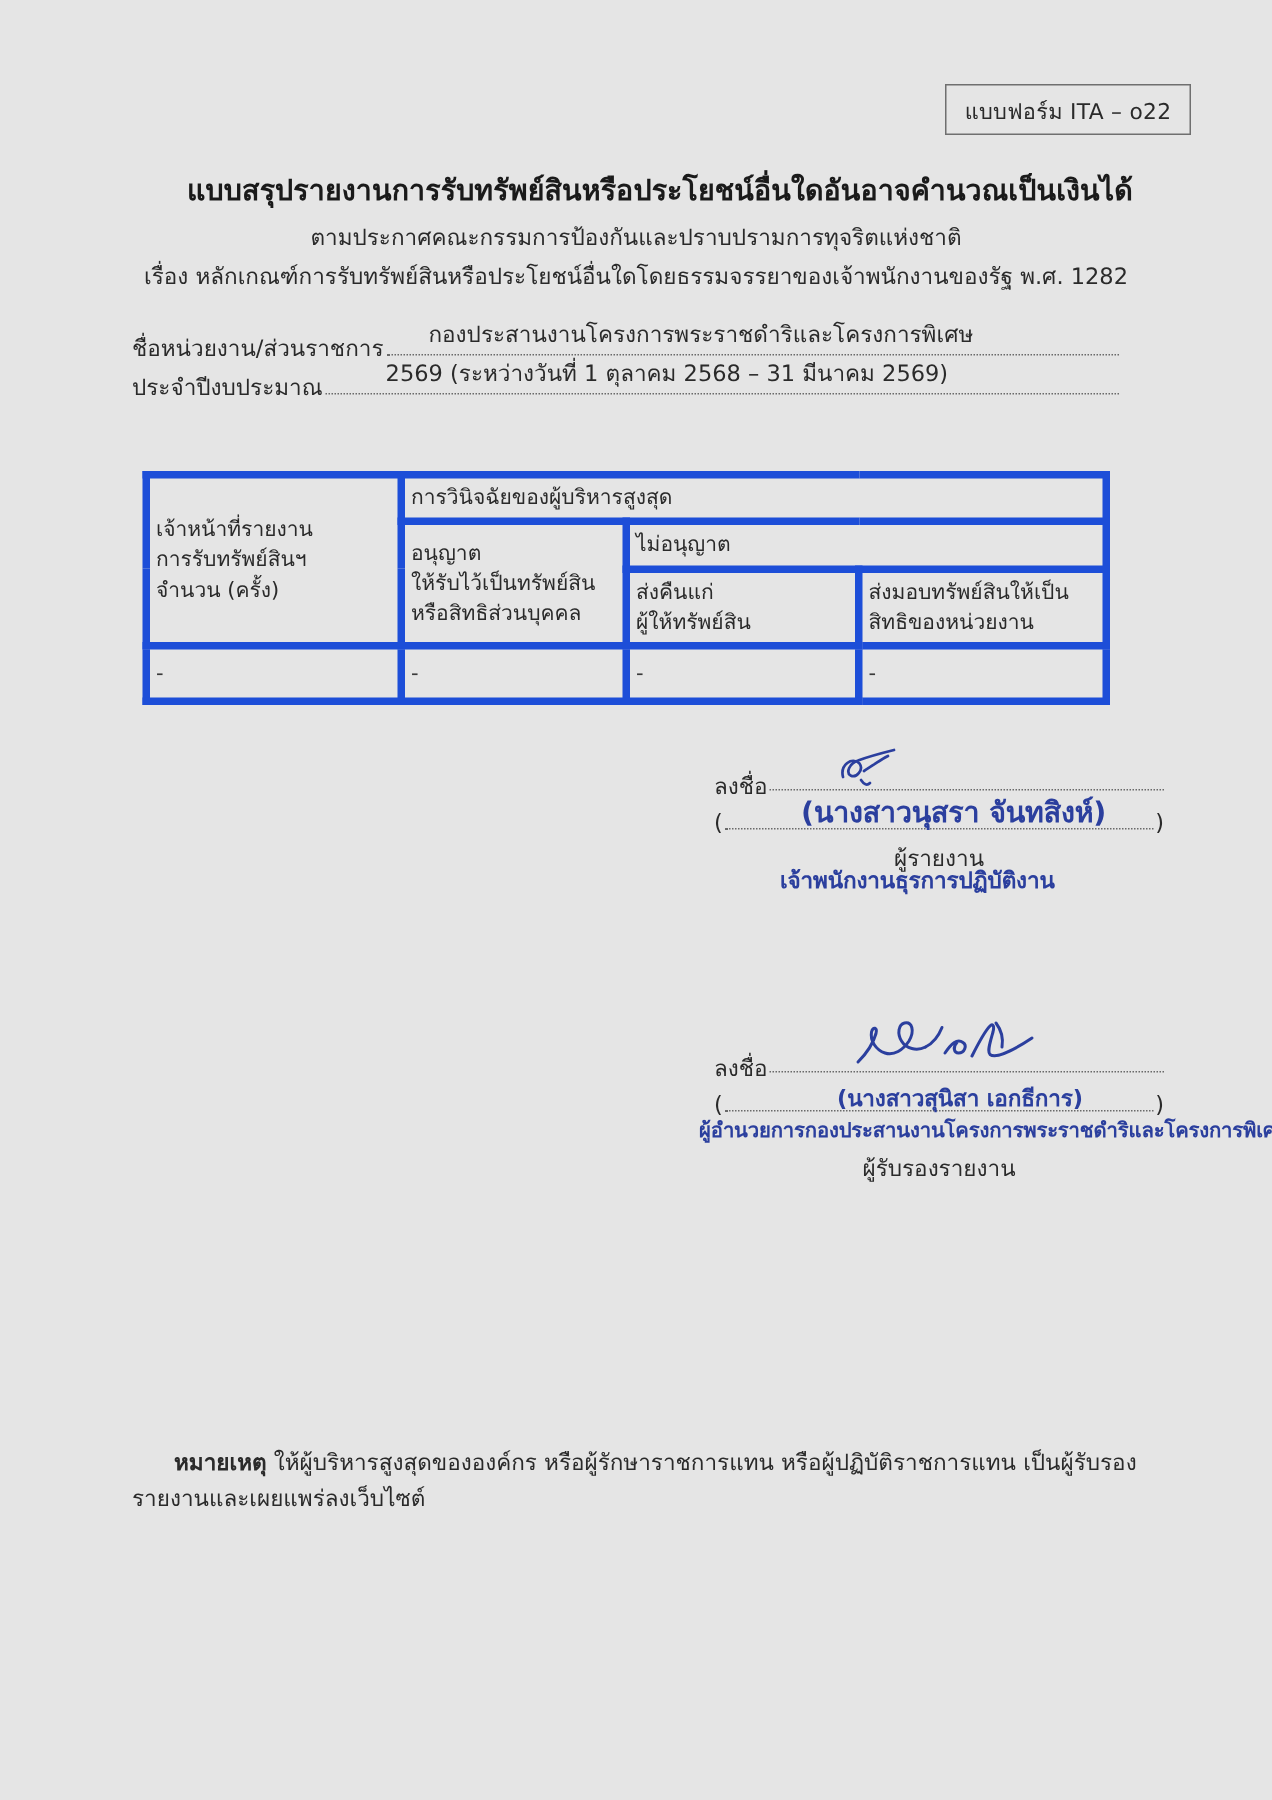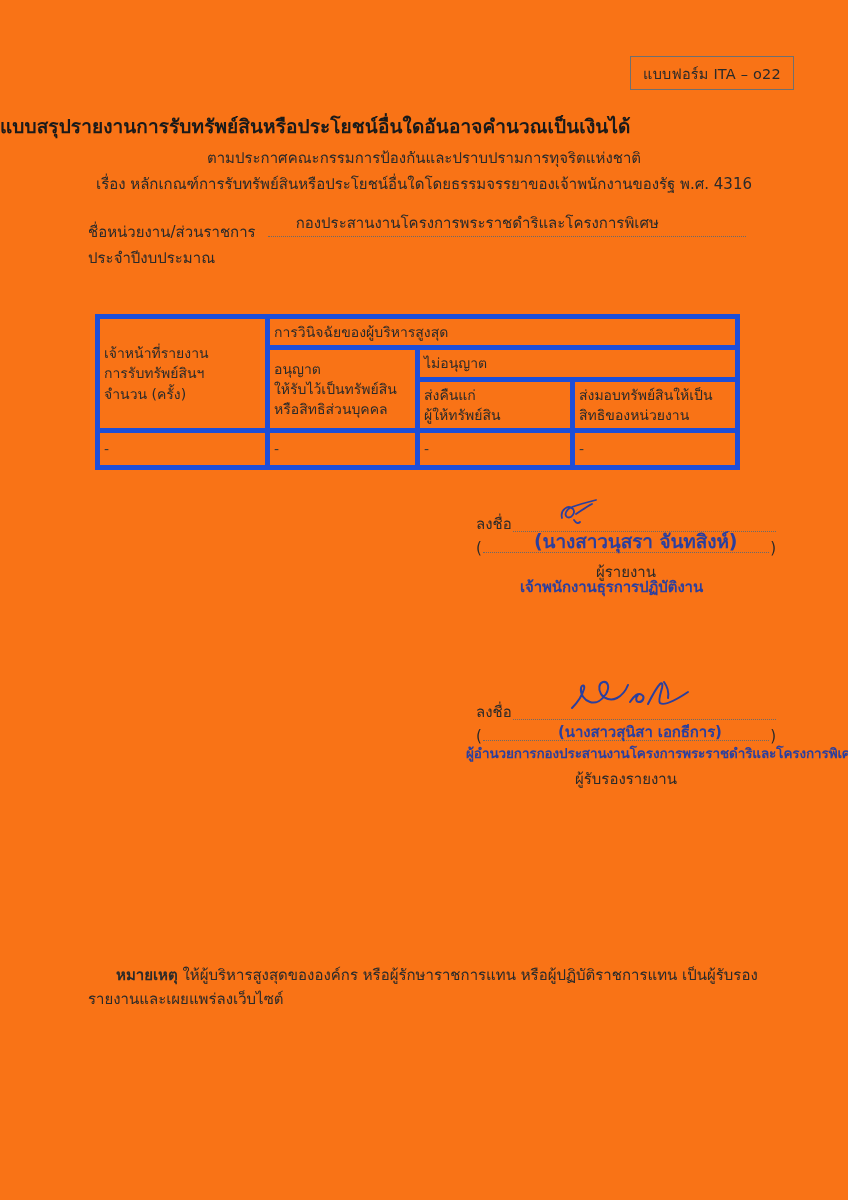--- a/index.html
+++ b/index.html
@@ -12,21 +12,21 @@
     height: 1200px;
     position: relative;
     font-family: "DejaVu Sans", "Liberation Sans", sans-serif;
     color: #231f20;
     overflow: hidden;
   }
 
   .page {
     position: absolute;
     inset: 0;
-    background: #f97316;
+    background: #e5e5e5;
     text-decoration: underline;
   }
 
   
   .form-code-box {
     position: absolute;
     left: 630px;
     top: 56px;
     width: 162px;
     height: 32px;
@@ -37,25 +37,26 @@
     font-size: 14.5px;
     letter-spacing: 0.2px;
     color: #2a2a2a;
   }
 
   
   .title-main {
     position: absolute;
     left: 0; right: 0;
     top: 111px;
-    text-align: left;
+    text-align: center;
     font-size: 19px;
     font-weight: bold;
     color: #1a1a1a;
     letter-spacing: 0.1px;
+    padding-left: 32px;
   }
   .title-sub1 {
     position: absolute;
     left: 0; right: 0;
     top: 146px;
     text-align: center;
     font-size: 15px;
     color: #2a2a2a;
   }
   .title-sub2 {
@@ -86,21 +87,21 @@
   }
   .dotted-run .inline-val {
     position: absolute;
     left: 0;
     bottom: 1px;
     white-space: nowrap;
     color: #2a2a2a;
     background: transparent;
   }
 
-  #org-line { left: 88px; top: 220px; width: 660px; gap: 10px; }
+  #org-line { left: 88px; top: 220px; width: 660px; }
   #fy-line  { left: 88px; top: 246px; width: 660px; }
 
   
   .form-table {
     position: absolute;
     left: 95px;
     top: 314px;
     width: 640px;
     border-collapse: collapse;
     table-layout: fixed;
@@ -117,21 +118,21 @@
   .cell-stack span { display: block; }
   .data-row td { height: 26px; font-size: 14px; color: #3a3a3a; }
 
   
   .sig-block { position: absolute; }
   #sig-block-1 { left: 476px; top: 512px; width: 300px; }
   #sig-block-2 { left: 476px; top: 700px; width: 300px; }
 
   .sig-row {
     display: flex;
-    align-items: center;
+    align-items: flex-start;
     font-size: 15px;
     color: #2a2a2a;
     position: relative;
     white-space: nowrap;
   }
   .sig-row .sig-label { flex: 0 0 auto; }
   .sig-row .sig-dots {
     flex: 1 1 auto;
     border-bottom: 1.5px dotted #6a6a6a;
     height: 14px;
@@ -193,31 +194,34 @@
 <body>
 
 <div class="page">
 
   <div class="form-code-box">
     <span>แบบฟอร์ม ITA – o22</span>
   </div>
 
   <div class="title-main">แบบสรุปรายงานการรับทรัพย์สินหรือประโยชน์อื่นใดอันอาจคำนวณเป็นเงินได้</div>
   <div class="title-sub1">ตามประกาศคณะกรรมการป้องกันและปราบปรามการทุจริตแห่งชาติ</div>
-  <div class="title-sub2">เรื่อง หลักเกณฑ์การรับทรัพย์สินหรือประโยชน์อื่นใดโดยธรรมจรรยาของเจ้าพนักงานของรัฐ พ.ศ. 4316</div>
+  <div class="title-sub2">เรื่อง หลักเกณฑ์การรับทรัพย์สินหรือประโยชน์อื่นใดโดยธรรมจรรยาของเจ้าพนักงานของรัฐ พ.ศ. 1282</div>
 
   <div class="fill-line" id="org-line">
     <span class="lbl">ชื่อหน่วยงาน/ส่วนราชการ</span>
     <span class="dotted-run">
       <span class="inline-val" style="left:28px;">กองประสานงานโครงการพระราชดำริและโครงการพิเศษ</span>
     </span>
   </div>
 
   <div class="fill-line" id="fy-line">
     <span class="lbl">ประจำปีงบประมาณ</span>
+    <span class="dotted-run">
+      <span class="inline-val" style="left:40px;">2569  (ระหว่างวันที่ 1 ตุลาคม 2568 – 31 มีนาคม 2569)</span>
+    </span>
   </div>
 
   <table class="form-table">
     <colgroup>
       <col style="width:170px">
       <col style="width:150px">
       <col style="width:155px">
       <col style="width:165px">
     </colgroup>
     <tbody>

